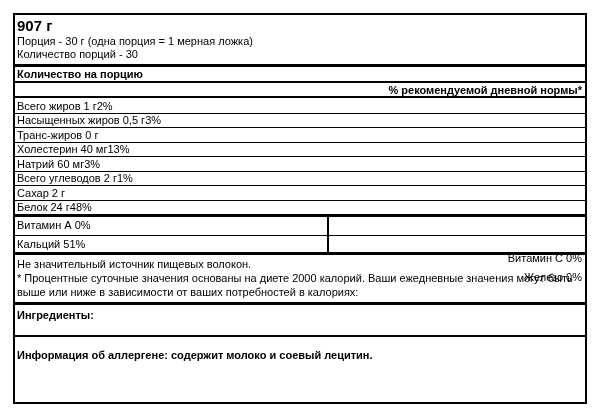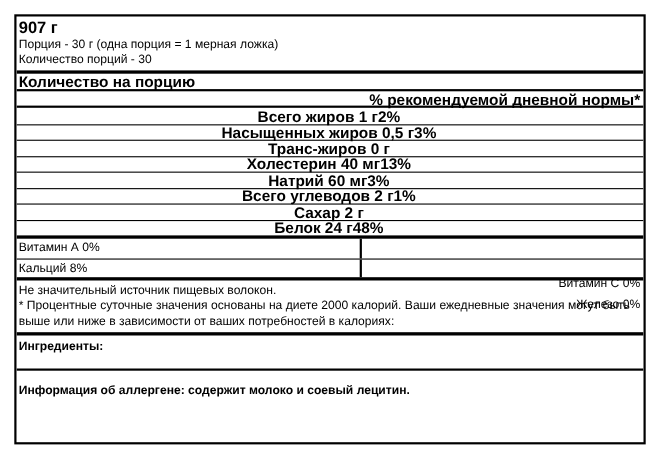--- a/index.html
+++ b/index.html
@@ -18,21 +18,21 @@
     top: 13px;
     width: 574px;
     height: 391px;
     box-sizing: border-box;
     border: 2px solid #000000;
     background: #ffffff;
     overflow: hidden;
   }
   .row {
     box-sizing: border-box;
-    font-size: 14px;
+    font-size: 11px;
     line-height: 13px;
     padding: 1px 3px 1px 2px;
   }
   .sep-thin  { border-top: 1.5px solid #000000; }
   .sep-med   { border-top: 2px solid #000000; }
   .sep-thick { border-top: 3px solid #000000; }
 
   
   .hdr { padding: 2px 3px 3px 2px; }
   .hdr-weight { font-size: 15px; font-weight: bold; line-height: 18px; }
@@ -44,24 +44,23 @@
   
   .calories { position: relative; height: 15px; }
   .cal-fat  { position: absolute; left: 310px; top: 1px; }
 
   
   .dv-hdr { font-weight: bold; text-align: right; height: 15px; padding-right: 3px; }
 
   
   .nutrient {
     display: flex;
-    justify-content: center;
+    justify-content: flex-start;
     height: 14.5px;
     padding-top: 0.5px;
-    font-weight: bold;
   }
   .nutrient.first { height: 16.5px; padding-top: 2px; }
   .nutrient .dv { padding-right: 1px; }
 
   
   .vit { display: flex; height: 17.5px; padding: 0; }
   .vit.v2 { height: 16px; }
   .vit-left  {
     box-sizing: border-box;
     width: 314px;
@@ -133,21 +132,21 @@
   <div class="row nutrient sep-thin">
     <span>Белок 24 г</span>
     <span class="dv">48%</span>
   </div>
 
   <div class="vit sep-thick">
     <div class="vit-left">Витамин А 0%</div>
     <div class="vit-right">Витамин С 0%</div>
   </div>
   <div class="vit v2 sep-thin">
-    <div class="vit-left">Кальций 8%</div>
+    <div class="vit-left">Кальций 51%</div>
     <div class="vit-right">Железо 0%</div>
   </div>
 
   <div class="footnote sep-thick">
     <div>Не значительный источник пищевых волокон.</div>
     <div>* Процентные суточные значения основаны на диете 2000 калорий. Ваши ежедневные значения могут быть выше или ниже в зависимости от ваших потребностей в калориях:</div>
   </div>
 
   <div class="ingredients sep-thick">
     <div class="title">Ингредиенты:</div>

